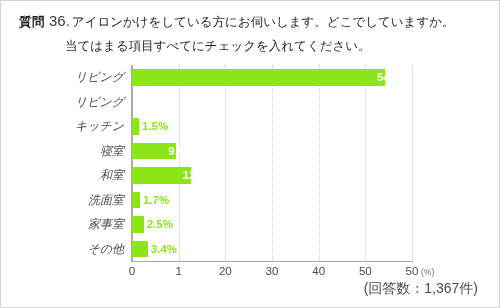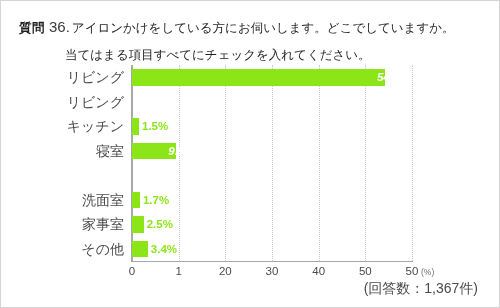--- a/index.html
+++ b/index.html
@@ -25,22 +25,21 @@
     position: absolute;
     left: 18px;
     top: 8px;
     width: 466px;
   }
   .title-line {
     display: block;
     white-space: nowrap;
     color: #231f20;
     font-size: 12.5px;
-    line-height: 19px;
-    margin-top: 8px;
+    line-height: 24px;
   }
   .q-label {
     font-weight: bold;
     font-size: 12.5px;
     color: #231f20;
     letter-spacing: 0.5px;
   }
   .q-number {
     font-size: 15px;
     color: #3a3a3a;
@@ -98,23 +97,24 @@
     width: 100%;
   }
   .cat-label {
     position: absolute;
     right: 100%;
     top: 0;
     width: 120px;
     margin-right: 8px;
     text-align: right;
     color: #4b4b4b;
-    font-size: 14px;
+    font-size: 12px;
     line-height: 24.5px;
     white-space: nowrap;
+    font-style: italic;
   }
   .bar-wrap {
     position: absolute;
     left: 0;
     top: 4px;
     height: 16.5px;
     white-space: nowrap;
   }
   .bar {
     display: inline-block;
@@ -128,21 +128,20 @@
     line-height: 16.5px;
     vertical-align: top;
     white-space: nowrap;
   }
   .val.inside {
     color: #ffffff;
     margin-left: -6px;
     position: relative;
     left: -2px;
     padding-right: 8px;
-    font-style: italic;
   }
   .val.outside {
     color: #8ce617;
     padding-left: 3px;
   }
 
   
   #xticks {
     position: absolute;
     left: 0;
@@ -205,20 +204,24 @@
           <div class="cat-label">リビング</div>
         </div>
         <div class="row" style="top: 49px;">
           <div class="cat-label">キッチン</div>
           <div class="bar-wrap"><span class="bar" style="width: 7px;"></span><span class="val outside">1.5%</span></div>
         </div>
         <div class="row" style="top: 73.5px;">
           <div class="cat-label">寝室</div>
           <div class="bar-wrap"><span class="bar" style="width: 44.3333px;"></span><span class="val inside">9.5%</span></div>
         </div>
+        <div class="row" style="top: 98px;">
+          <div class="cat-label">和室</div>
+          <div class="bar-wrap"><span class="bar" style="width: 58.8px;"></span><span class="val inside">12.6%</span></div>
+        </div>
         <div class="row" style="top: 122.5px;">
           <div class="cat-label">洗面室</div>
           <div class="bar-wrap"><span class="bar" style="width: 7.93333px;"></span><span class="val outside">1.7%</span></div>
         </div>
         <div class="row" style="top: 147px;">
           <div class="cat-label">家事室</div>
           <div class="bar-wrap"><span class="bar" style="width: 11.6667px;"></span><span class="val outside">2.5%</span></div>
         </div>
         <div class="row" style="top: 171.5px;">
           <div class="cat-label">その他</div>

